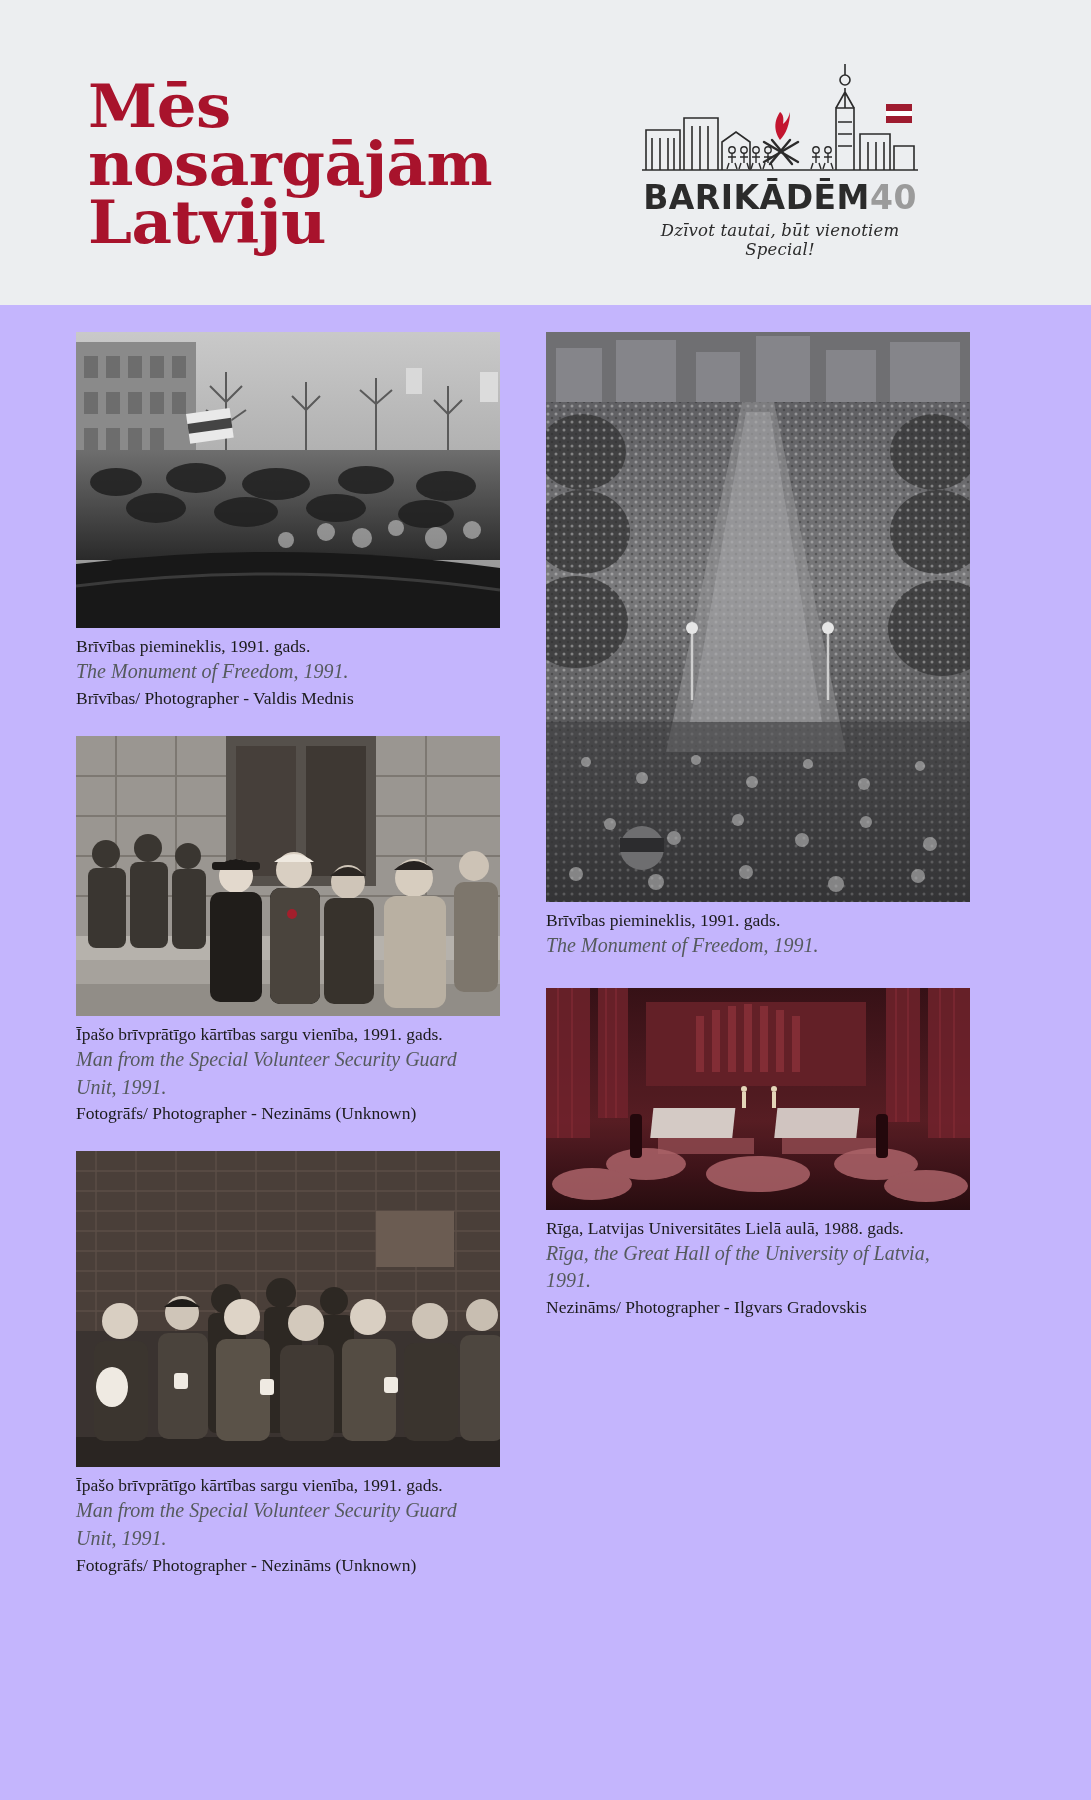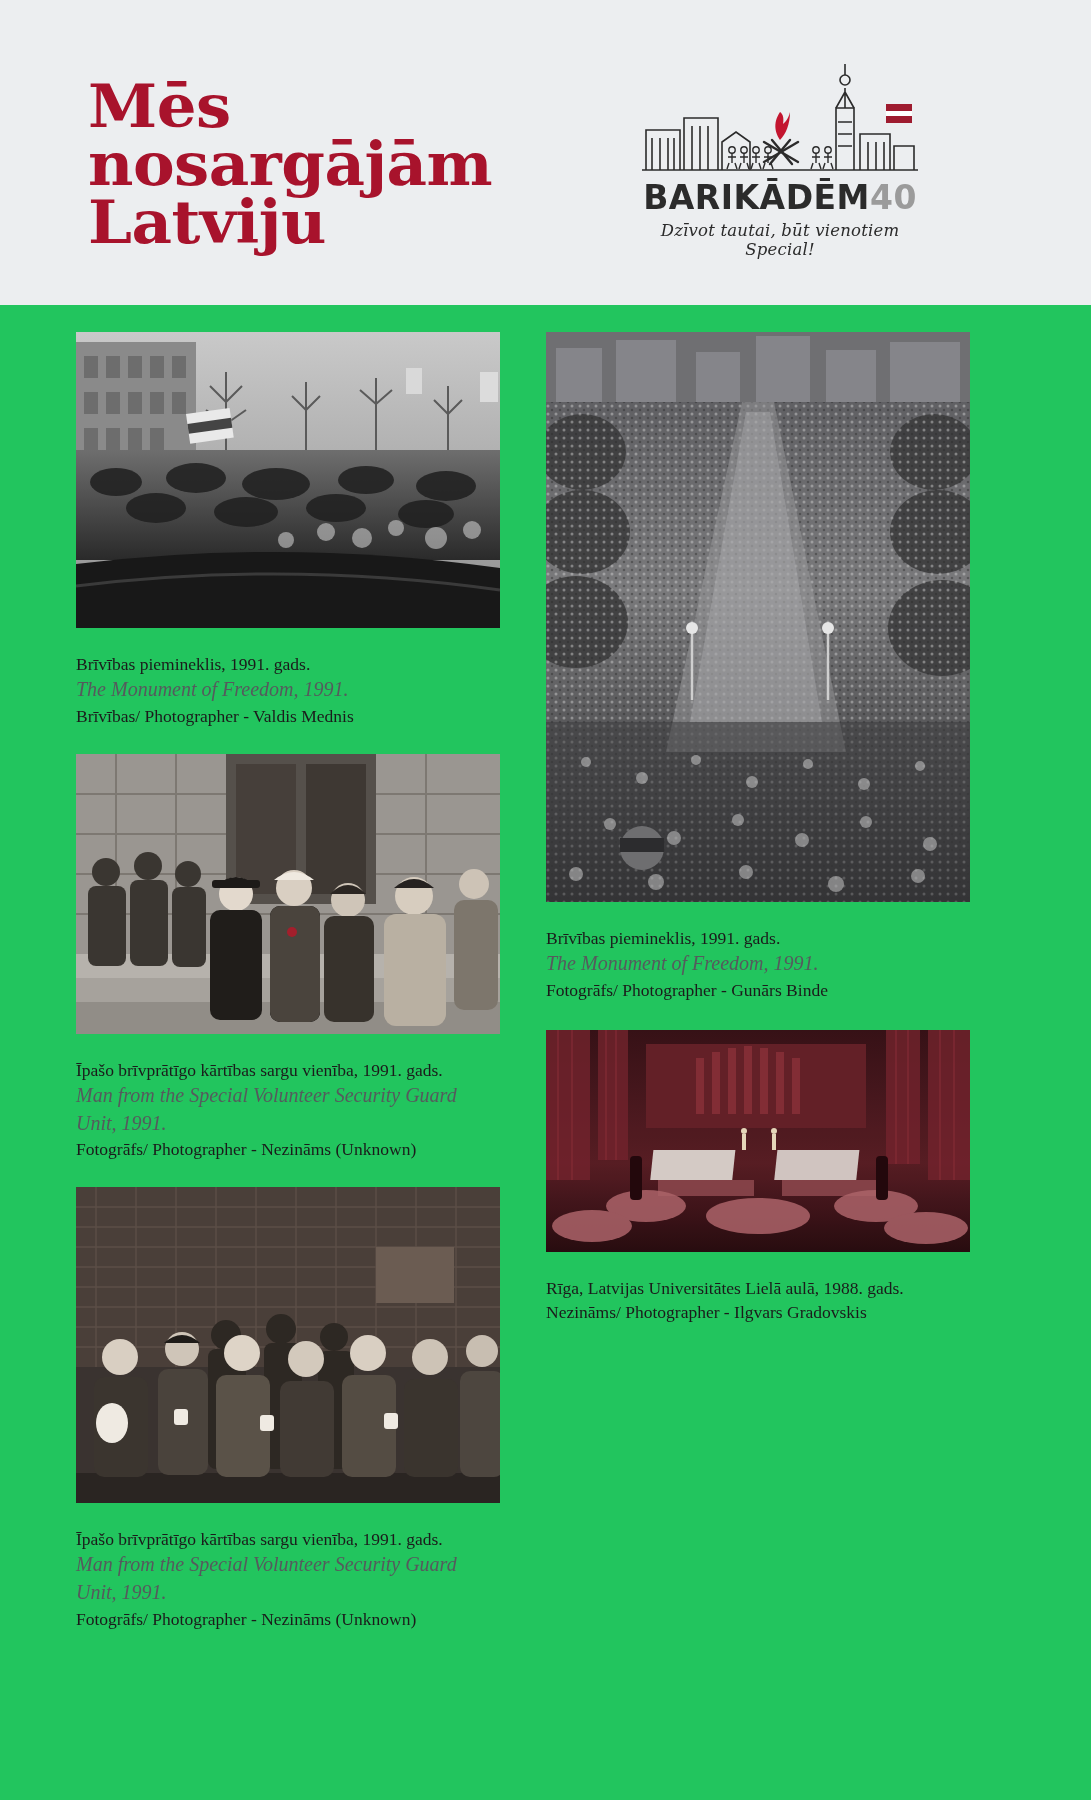--- a/index.html
+++ b/index.html
@@ -4,21 +4,21 @@
 <style>
   * { box-sizing: border-box; margin: 0; padding: 0; }
   html, body {
     width: 1091px; height: 1800px;
     font-family: "Liberation Serif", serif;
     background: #ffffff;
   }
   .poster {
     position: relative;
     width: 1091px; height: 1800px;
-    background: #22c55e;
+    background: #c4b5fd;
     overflow: hidden;
   }
 
   
   .header {
     position: absolute; left: 0; top: 0;
     width: 1091px; height: 305px;
     background: #eceef0;
   }
   .title {
@@ -67,21 +67,21 @@
   .col-right { position: absolute; left: 546px; top: 332px; width: 424px; }
 
   .photo-block { margin-bottom: 16px; }
   .photo {
     width: 424px;
     background: #2a2a2a;
     display: block;
     position: relative;
     overflow: hidden;
   }
-  .caption { padding-top: 24px; }
+  .caption { padding-top: 6px; }
   .cap-lv {
     font-family: "Liberation Serif", serif;
     font-size: 17.5px; color: #1b1b1b; line-height: 1.38;
   }
   .cap-en {
     font-family: "Liberation Serif", serif;
     font-style: italic;
     font-size: 20px; color: #555a5d; line-height: 1.38;
   }
   .cap-ph {
@@ -446,21 +446,20 @@
             <path d="M146 300 V368"></path>
               <circle cx="146" cy="296" r="6" fill="#e6e6e6" stroke="none"></circle>
             <path d="M282 300 V368"></path>
               <circle cx="282" cy="296" r="6" fill="#e6e6e6" stroke="none"></circle>
           </g>
         </svg>
       </div>
       <div class="caption">
         <div class="cap-lv">Brīvības piemineklis, 1991. gads.</div>
         <div class="cap-en">The Monument of Freedom, 1991.</div>
-        <div class="cap-ph">Fotogrāfs/ Photographer  -  Gunārs Binde</div>
       </div>
     </div>
 
     <div class="photo-block" style="margin-top:28px">
       <div class="photo" style="height:222px">
         <svg width="424" height="222" viewBox="0 0 424 222">
           <defs>
             <linearGradient id="hall" x1="0" y1="0" x2="0" y2="1">
               <stop offset="0%" stop-color="#3a1318"></stop>
               <stop offset="60%" stop-color="#5d1f26"></stop>
@@ -514,20 +513,21 @@
 
           <g fill="#26090d">
             <rect x="84" y="126" width="12" height="44" rx="4"></rect>
             <rect x="330" y="126" width="12" height="44" rx="4"></rect>
           </g>
           <rect width="424" height="222" fill="#000" opacity="0.06"></rect>
         </svg>
       </div>
       <div class="caption">
         <div class="cap-lv">Rīga, Latvijas Universitātes Lielā aulā, 1988. gads.</div>
+        <div class="cap-en">Rīga, the Great Hall of the University of Latvia, 1991.</div>
         <div class="cap-ph">Nezināms/ Photographer  -  Ilgvars Gradovskis</div>
       </div>
     </div>
   </div>
 
   <div class="footer">
     
 
     
 

